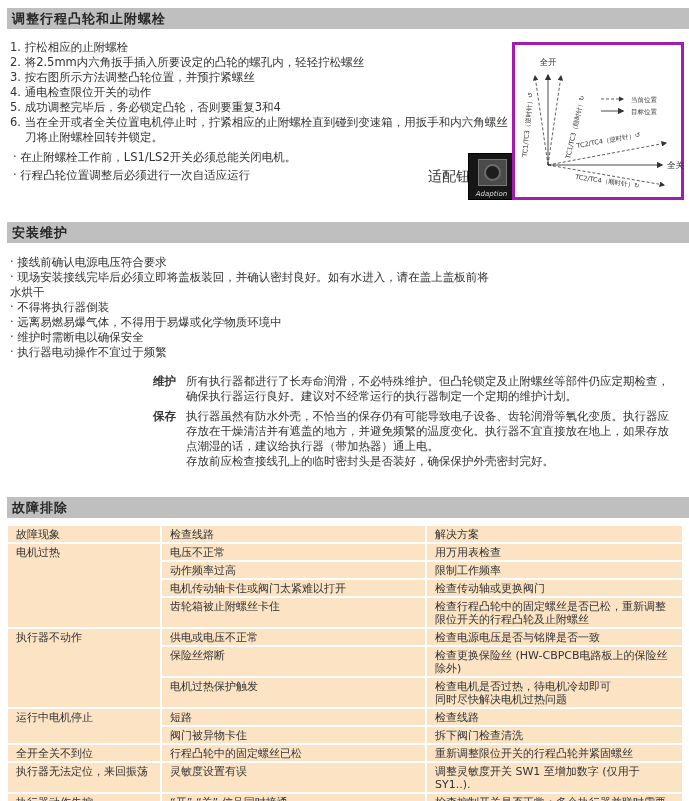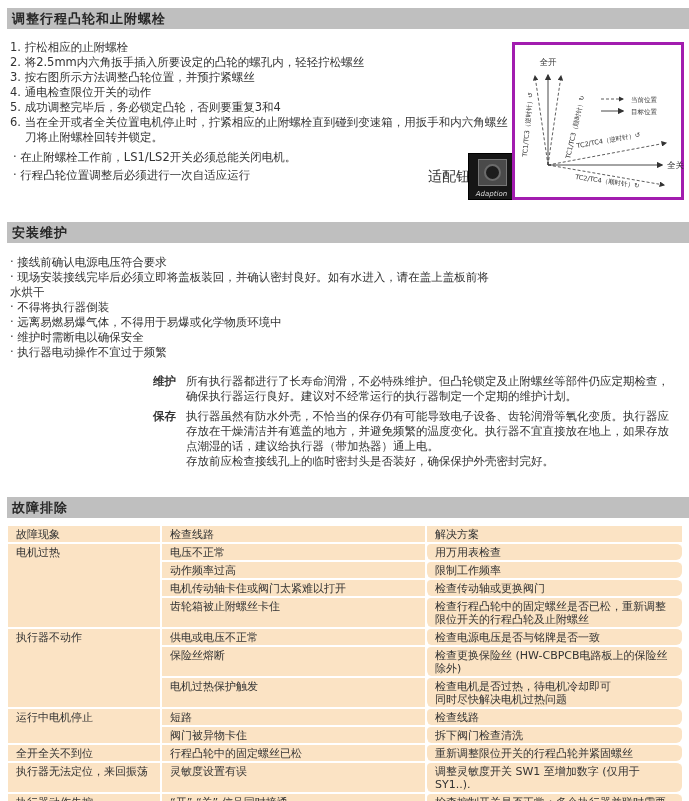--- a/index.html
+++ b/index.html
@@ -42,21 +42,21 @@
   #row-maintain { margin-top:14px; }
   #row-storage { margin-top:5px; }
 
   
   table.fault { border-collapse:separate; border-spacing:0; margin:6px 0 0 8px; width:674px;
                 table-layout:fixed; }
   table.fault td { background:#fbe3c4; font-size:11px; line-height:13px; padding:2px 8px 1px 8px;
                    vertical-align:top; border-top:2px solid #fff; color:#333; }
   td.c2, td.c3 { border-left:2px solid #fff; }
   col.c1 { width:152px; } col.c2 { width:265px; } col.c3 { width:257px; }
-  td.sol { white-space:pre-line;border-radius:6px; }
+  td.sol { white-space:pre-line; }
 
   svg text { fill:#333; }
 </style>
 </head>
 <body>
 
 <div class="page">
 
   <div class="sec" id="sec1">
     <div class="bar">调整行程凸轮和止附螺栓</div>

